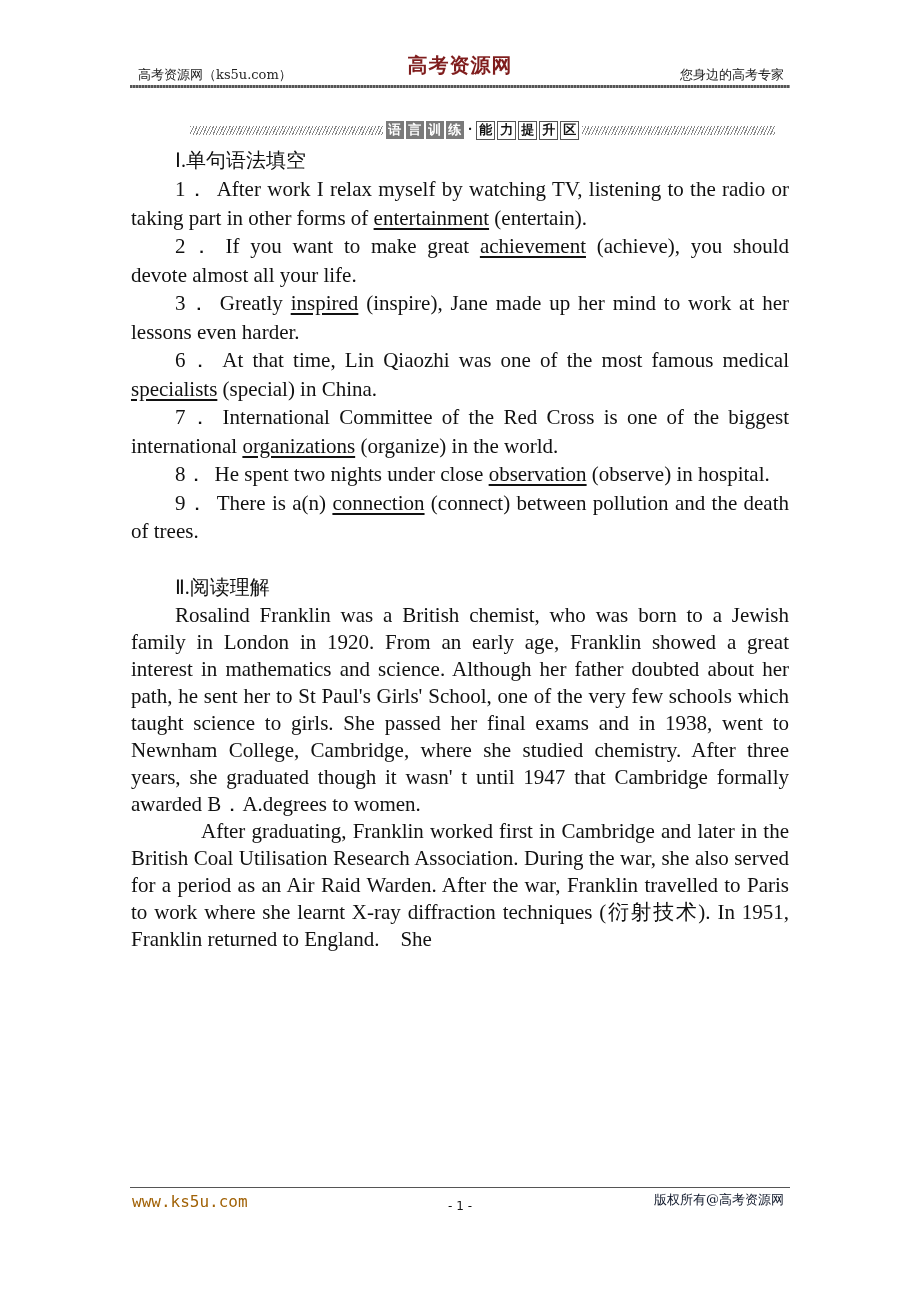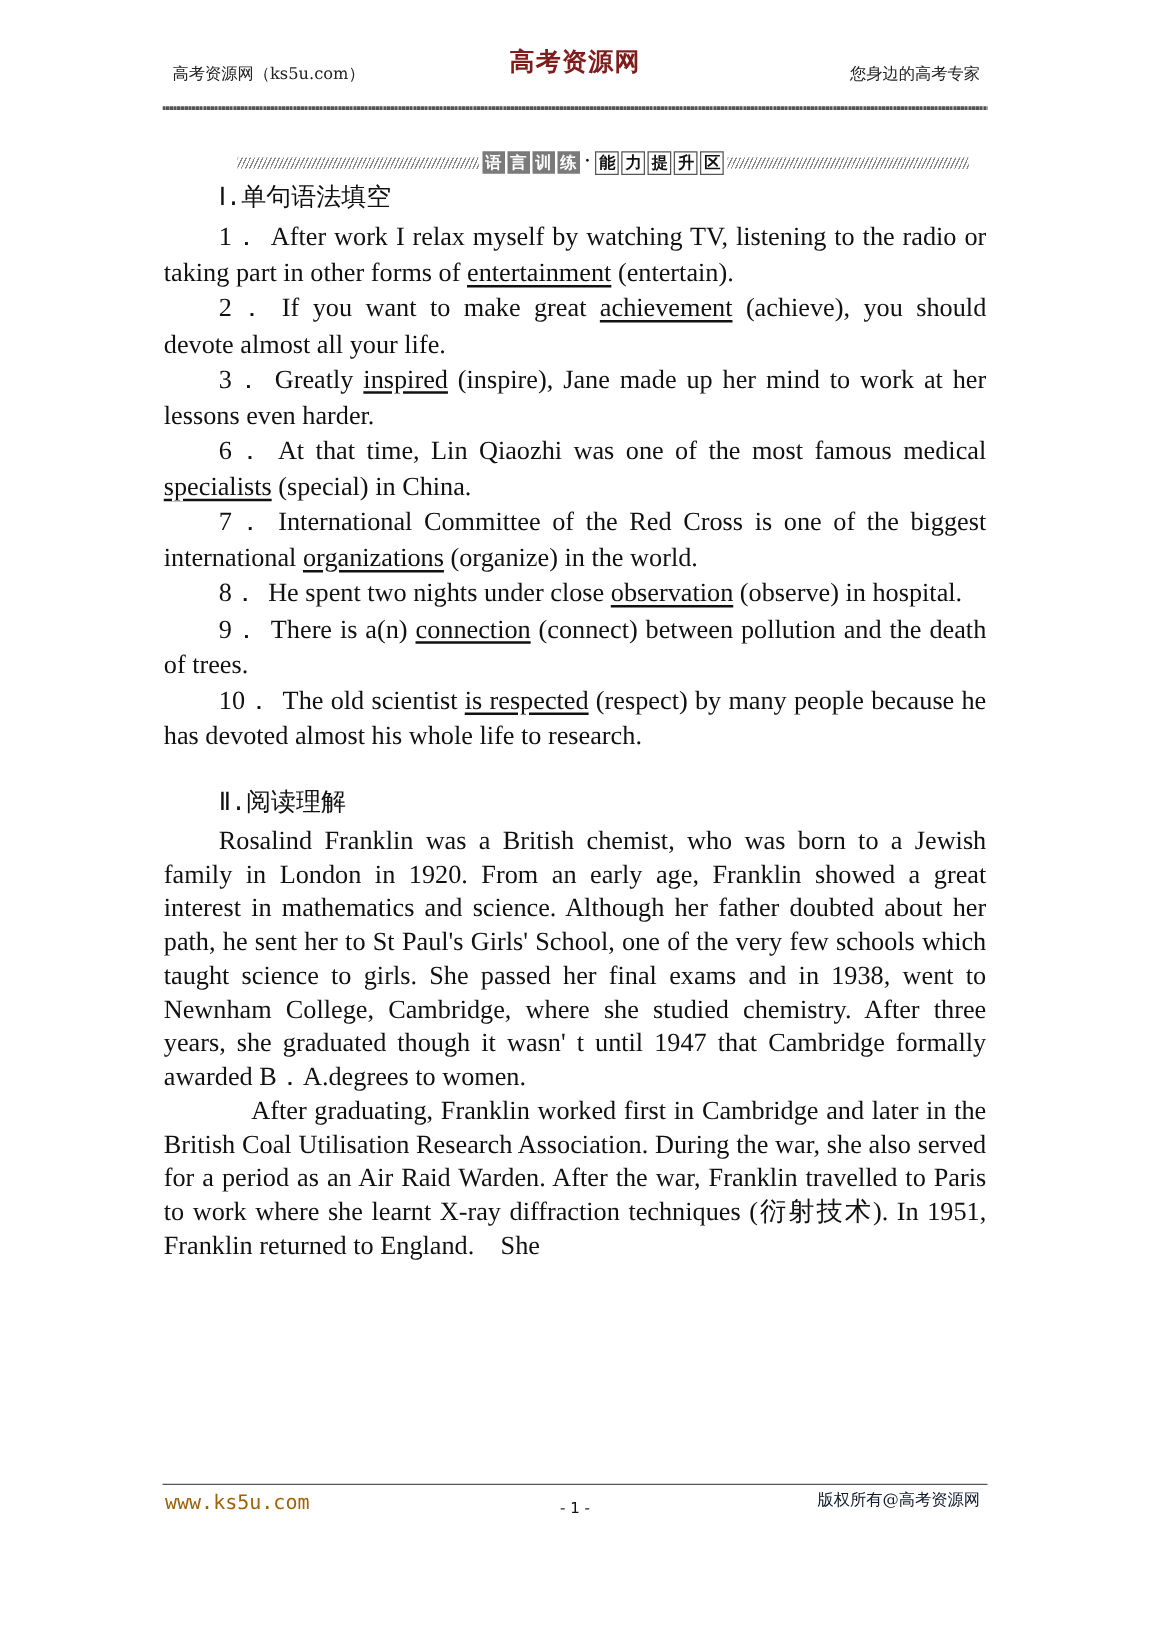--- a/index.html
+++ b/index.html
@@ -1,32 +1,32 @@
 <!DOCTYPE html>
 <html><head>
   <meta charset="utf-8">
   <style>
     html, body { margin: 0; padding: 0; background: #ffffff; }
     body { width: 920px; height: 1302px; position: relative; overflow: hidden; font-family: "Liberation Serif", serif; color: #111; }
 
-    .header { position: absolute; left: 130px; top: 36px; width: 660px; height: 36px; }
+    .header { position: absolute; left: 130px; top: 52px; width: 660px; height: 36px; }
     .header-left { position: absolute; left: 8px; top: 14px; font-size: 13px; font-family: "DejaVu Serif", serif; color: #222; }
     .header-logo { position: absolute; left: 0; right: 0; top: 0; text-align: center; font-size: 20px; color: #7f1d1d; font-family: "DejaVu Serif", serif; font-weight: bold; letter-spacing: 1px; }
     .header-right { position: absolute; right: 6px; top: 14px; font-size: 13px; font-family: "DejaVu Serif", serif; color: #222; }
     .header-rule { position: absolute; left: 130px; top: 85px; width: 660px; height: 3px; background: repeating-linear-gradient(90deg,#555 0 2px,#999 2px 3px); }
 
     .banner { position: absolute; left: 190px; top: 118px; width: 585px; height: 24px; display: flex; align-items: center; }
     .hatch { flex: 1; height: 9px; background: repeating-linear-gradient(115deg, #888 0 1px, transparent 1px 3px); }
     .banner-mid { display: flex; align-items: center; gap: 2px; margin: 0 3px; }
     .tile-dark { background: #7a7a7a; color: #fff; width: 18px; height: 18px; font-size: 13px; display: flex; align-items: center; justify-content: center; font-family: "DejaVu Sans", sans-serif; font-weight: bold; }
     .tile-light { background: #fff; border: 1px solid #555; color: #111; width: 17px; height: 17px; font-size: 13px; display: flex; align-items: center; justify-content: center; font-family: "DejaVu Sans", sans-serif; font-weight: bold; }
     .dot-sep { font-size: 14px; font-weight: bold; margin: 0 2px; }
 
     .content { position: absolute; left: 131px; top: 145px; width: 658px; font-size: 21px; line-height: 28.5px; }
-    .sec-title { padding-left: 44px; font-family: Liberation Mono, monospace; font-size: 20px; line-height: 30px; }
+    .sec-title { padding-left: 44px; font-family: Liberation Serif, serif; font-size: 20px; line-height: 30px; }
     .q { text-align: justify; text-indent: 44px; }
     .q .num { margin-right: 8px; }
     .ans { text-decoration: underline; text-underline-offset: 3px; }
     .gap { height: 26px; }
     .para { text-align: justify; text-indent: 44px; line-height: 27px; }
     .para2 { text-indent: 70px; }
 
     .footer-rule { position: absolute; left: 130px; top: 1187px; width: 660px; height: 1px; background: #555; }
     .footer-left { position: absolute; left: 132px; top: 1192px; font-size: 16px; color: #a16207; font-family: "DejaVu Sans Mono", monospace; }
     .footer-page { position: absolute; left: 0; width: 920px; top: 1199px; text-align: center; font-size: 12px; font-family: "DejaVu Sans", sans-serif; }
@@ -62,21 +62,20 @@
 <div class="content">
   <div class="sec-title">Ⅰ.单句语法填空</div>
 
   <div class="q"><span class="num">1．</span><span>After work I relax myself by watching TV, listening to the radio or taking part in other forms of </span><span class="ans">entertainment</span><span> (entertain).</span></div>
   <div class="q"><span class="num">2．</span><span>If you want to make great </span><span class="ans">achievement</span><span> (achieve), you should devote almost all your life.</span></div>
   <div class="q"><span class="num">3．</span><span>Greatly </span><span class="ans">inspired</span><span> (inspire), Jane made up her mind to work at her lessons even harder.</span></div>
   <div class="q"><span class="num">6．</span><span>At that time, Lin Qiaozhi was one of the most famous medical </span><span class="ans">specialists</span><span> (special) in China.</span></div>
   <div class="q"><span class="num">7．</span><span>International Committee of the Red Cross is one of the biggest international </span><span class="ans">organizations</span><span> (organize) in the world.</span></div>
   <div class="q"><span class="num">8．</span><span>He spent two nights under close </span><span class="ans">observation</span><span> (observe) in hospital.</span></div>
   <div class="q"><span class="num">9．</span><span>There is a(n) </span><span class="ans">connection</span><span> (connect) between pollution and the death of trees.</span></div>
-  <div class="q"><span class="num">10．</span><span>The old scientist </span><span class="ans">is respected</span><span> (respect) by many people because he has devoted almost his whole life to research.</span></div>
 
   <div class="gap"></div>
 
   <div class="sec-title">Ⅱ.阅读理解</div>
   <div class="para">Rosalind Franklin was a British chemist, who was born to a Jewish family in London in 1920. From an early age, Franklin showed a great interest in mathematics and science. Although her father doubted about her path, he sent her to St Paul's Girls' School, one of the very few schools which taught science to girls. She passed her final exams and in 1938, went to Newnham College, Cambridge, where she studied chemistry. After three years, she graduated though it wasn' t until 1947 that Cambridge formally awarded B．A.degrees to women.</div>
   <div class="para para2">After graduating, Franklin worked first in Cambridge and later in the British Coal Utilisation Research Association. During the war, she also served for a period as an Air Raid Warden. After the war, Franklin travelled to Paris to work where she learnt X-ray diffraction techniques (衍射技术). In 1951, Franklin returned to England.　She</div>
 </div>
 
 <div class="footer-rule"></div>
 <span class="footer-left">www.ks5u.com</span>

